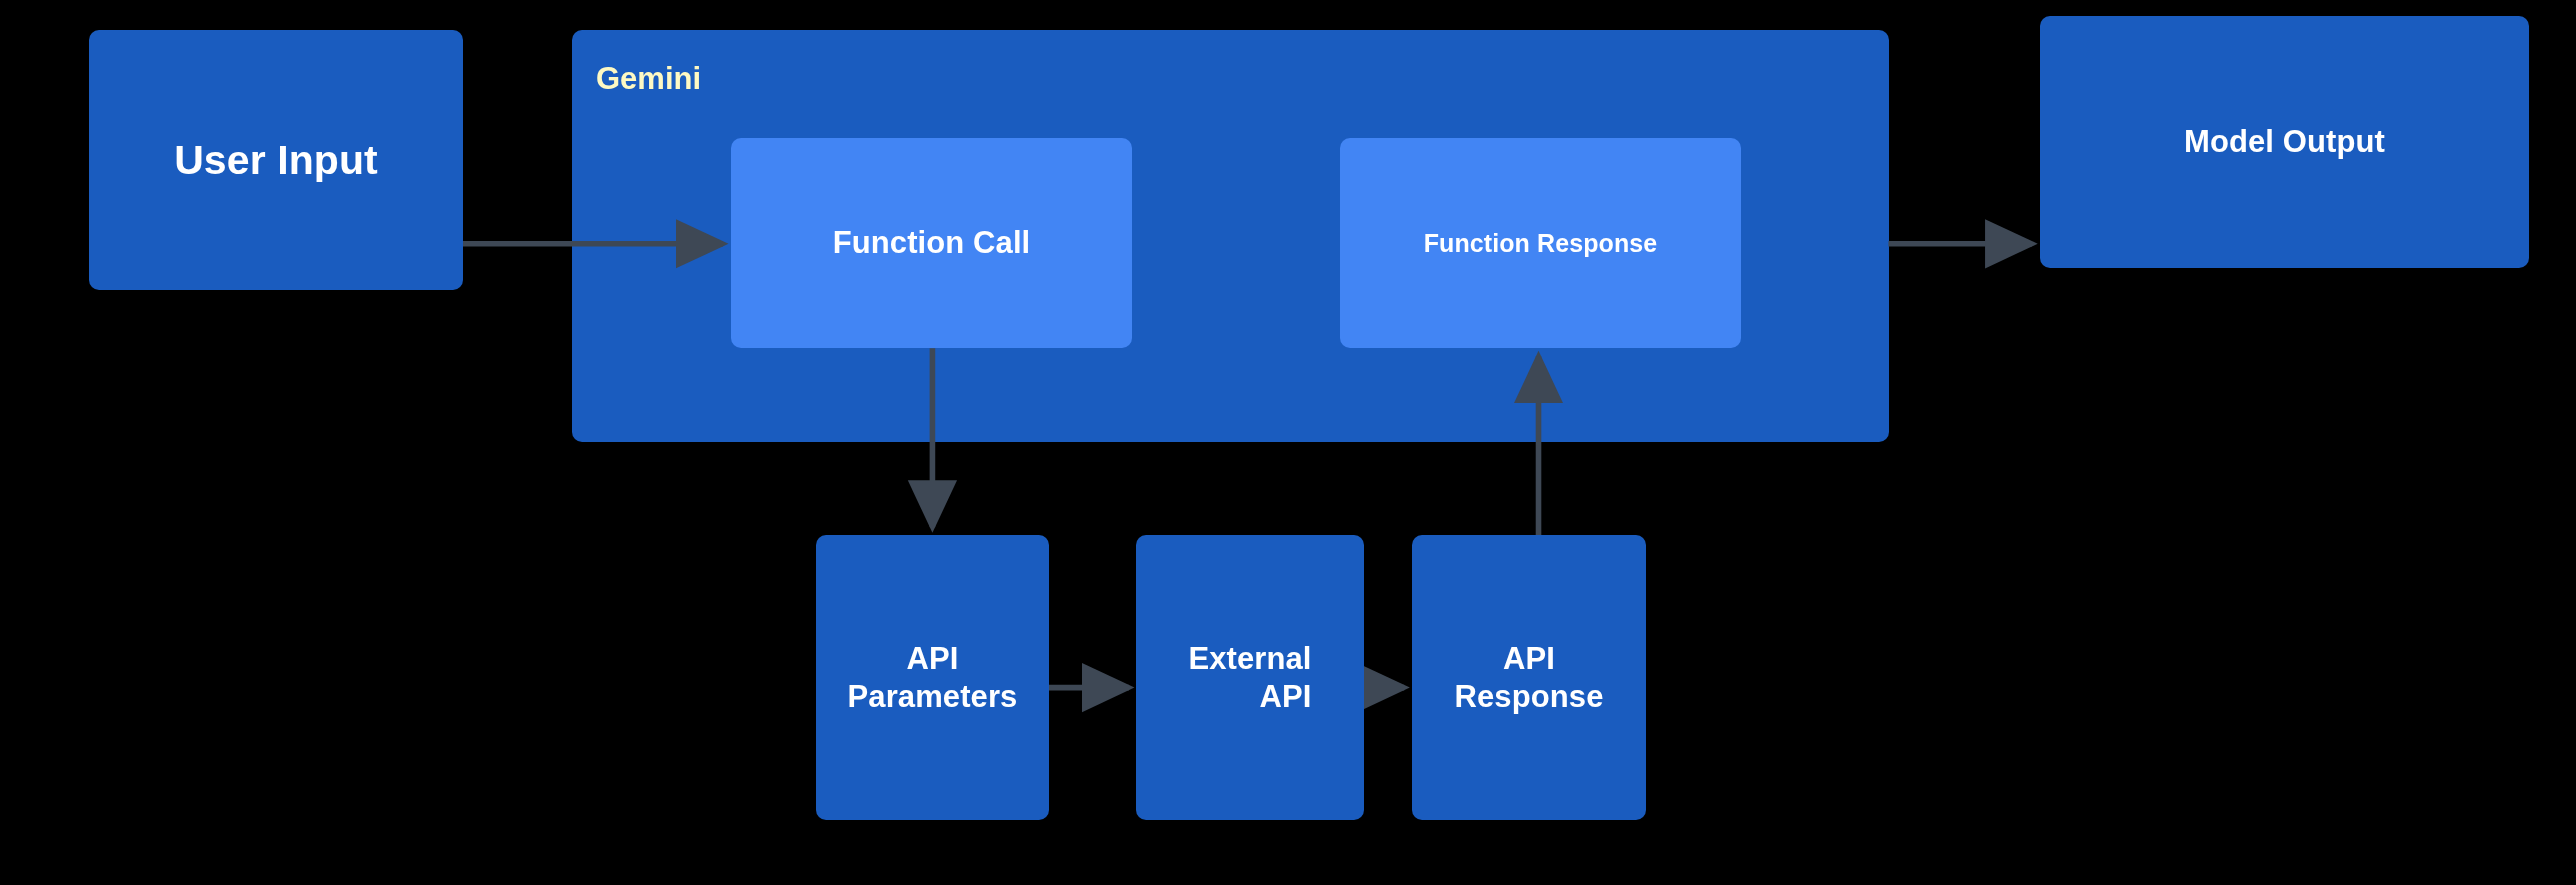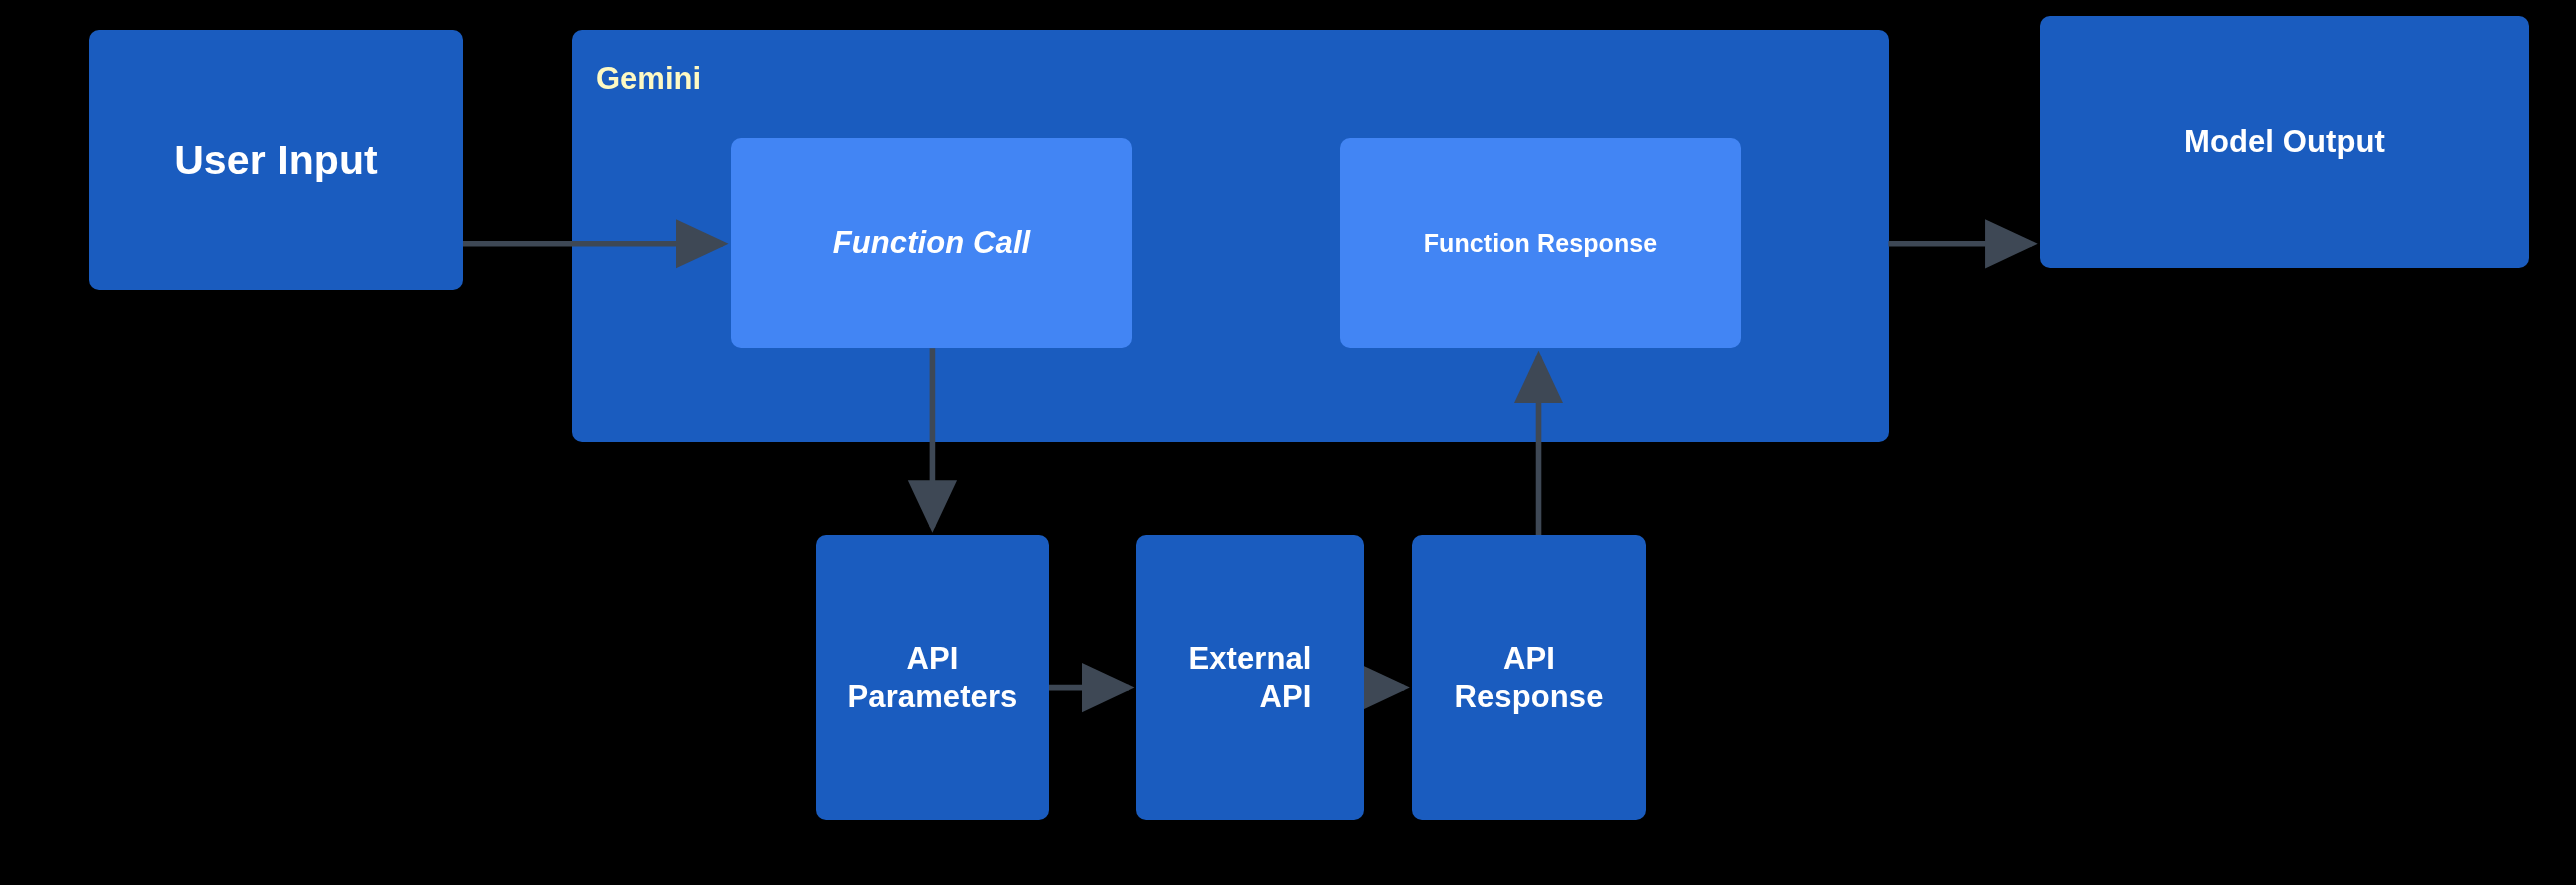--- a/index.html
+++ b/index.html
@@ -55,21 +55,21 @@
     left: 0;
     top: 0;
     width: 2576px;
     height: 886px;
     pointer-events: none;
   }
   
   #node-user-input      { left: 46px;   top: 30px;   width: 374px;  height: 260px; font-size: 41px; margin-left: 43px; }
   #group-gemini         { left: 572px;  top: 30px;   width: 1317px; height: 412px; }
   #label-gemini         { left: 596px;  top: 61px;   font-size: 31px; }
-  #node-function-call     { left: 731px; top: 138px;  width: 401px;  height: 210px; font-size: 31px; font-style: italic; }
+  #node-function-call     { left: 731px; top: 138px;  width: 401px;  height: 210px; font-size: 31px; }
   #node-function-response { left: 1340px; top: 138px;  width: 401px;  height: 210px; font-size: 25px; }
   #node-model-output    { left: 2040px; top: 16px;   width: 489px;  height: 252px; font-size: 31px; }
   #node-api-parameters  { left: 816px; top: 535px;  width: 233px;  height: 285px; font-size: 31px; }
   #node-external-api    { left: 1136px; top: 535px;  width: 228px;  height: 285px; font-size: 31px; text-align: right; }
   #node-api-response    { left: 1412px; top: 535px;  width: 234px;  height: 285px; font-size: 31px; }
 </style>
 </head>
 <body>
 
 <div id="canvas">

